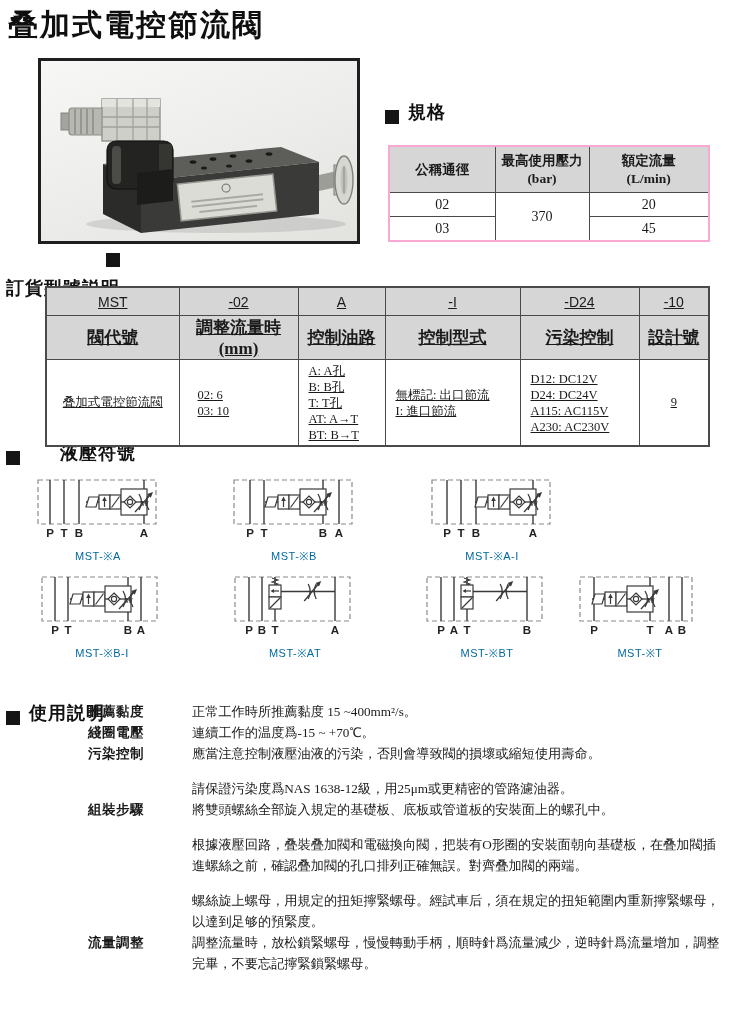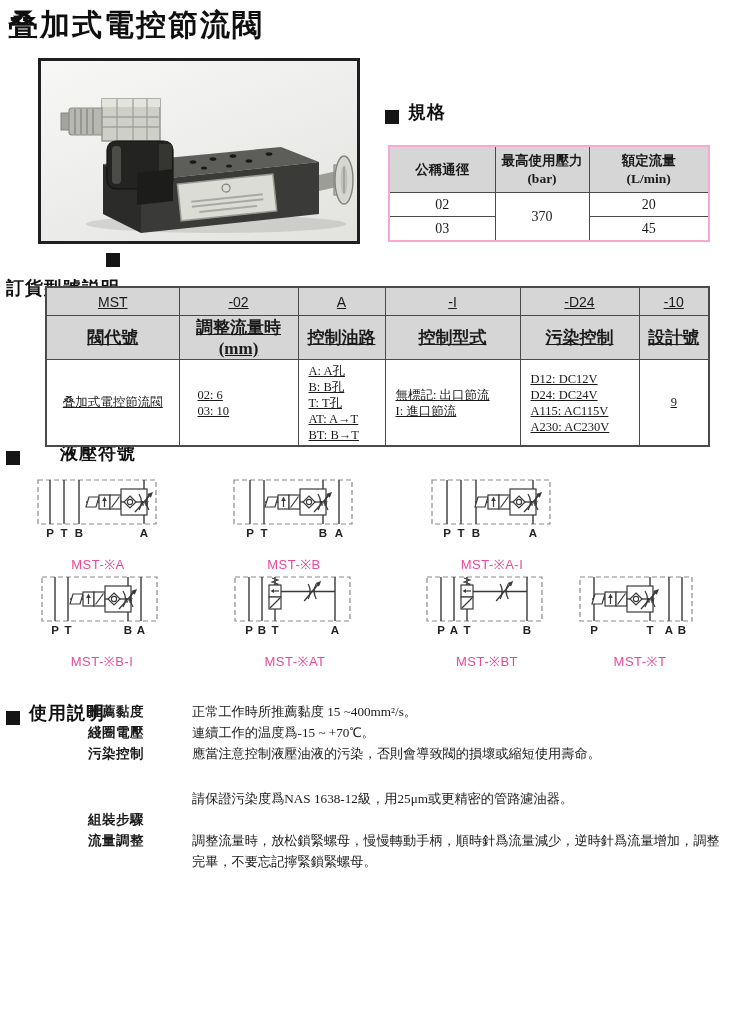--- a/index.html
+++ b/index.html
@@ -38,34 +38,34 @@
                           font-size:14px;text-align:center;height:27px;}
   .order-table tr.lab td{background:#d6d6d6;font-weight:bold;font-size:17px;
                          text-align:center;height:26px;}
   .order-table tr.data td{height:85px;font-size:12.5px;vertical-align:middle;background:#fff;}
   .order-table .ctr{text-align:center;}
   .order-table .lines div{line-height:16px;text-align:left;padding-left:6px;white-space:nowrap;}
   .order-table .lines.mid div{padding-left:14px;}
 
   
   .sym-card{position:absolute;width:130px;text-align:center;}
-  .sym-caption{font-family:"Liberation Sans",sans-serif;font-size:13px;letter-spacing:0.5px;
-               color:#ec4899;margin-top:9px;}
+  .sym-caption{font-family:"Liberation Sans",sans-serif;font-size:11px;letter-spacing:0.5px;
+               color:#0369a1;margin-top:2px;}
   .s1{left:33px;top:476px;}  .s2{left:229px;top:476px;}  .s3{left:427px;top:476px;}
   .s4{left:37px;top:573px;}  .s5{left:230px;top:573px;}  .s6{left:422px;top:573px;}
   .s7{left:575px;top:573px;}
 
   
   .usage{position:absolute;left:88px;top:701px;width:632px;font-size:13.2px;line-height:21px;}
   .usage-row{display:flex;}
   .usage-label{flex:0 0 104px;font-family:"Liberation Sans",sans-serif;font-weight:bold;
                letter-spacing:0.5px;font-size:13.5px;}
   .usage-content{flex:1;}
   .usage-line.indent{padding-left:64px;}
-  .usage-line.gap{margin-top:24px;}
+  .usage-line.gap{margin-top:14px;}
 </style>
 </head>
 <body>
 
 <div class="page">
 
   <div class="doc-title">叠加式電控節流閥</div>
 
   <div class="photo">
     <svg viewBox="0 0 314 178" width="314" height="178">
@@ -428,20 +428,25 @@
       </div>
       <div class="usage-row">
         <div class="usage-label">污染控制</div>
         <div class="usage-content">
           <div class="usage-line">應當注意控制液壓油液的污染，否則會導致閥的損壞或縮短使用壽命。</div>
           <div class="usage-line gap">請保證污染度爲NAS  1638-12級，用25μm或更精密的管路濾油器。</div>
         </div>
       </div>
       <div class="usage-row">
         <div class="usage-label">組裝步驟</div>
+        <div class="usage-content">
+          <div class="usage-line">將雙頭螺絲全部旋入規定的基礎板、底板或管道板的安裝面上的螺孔中。</div>
+          <div class="usage-line gap">根據液壓回路，叠裝叠加閥和電磁換向閥，把裝有O形圈的安裝面朝向基礎板，在叠加閥插進螺絲之前，確認叠加閥的孔口排列正確無誤。對齊叠加閥的兩端。</div>
+          <div class="usage-line gap">螺絲旋上螺母，用規定的扭矩擰緊螺母。經試車后，須在規定的扭矩範圍内重新擰緊螺母，以達到足够的預緊度。</div>
+        </div>
       </div>
       <div class="usage-row">
         <div class="usage-label">流量調整</div>
         <div class="usage-content">
           <div class="usage-line">調整流量時，放松鎖緊螺母，慢慢轉動手柄，順時針爲流量減少，逆時針爲流量增加，調整完畢，不要忘記擰緊鎖緊螺母。</div>
         </div>
       </div>
     </div>
 
 </div>

